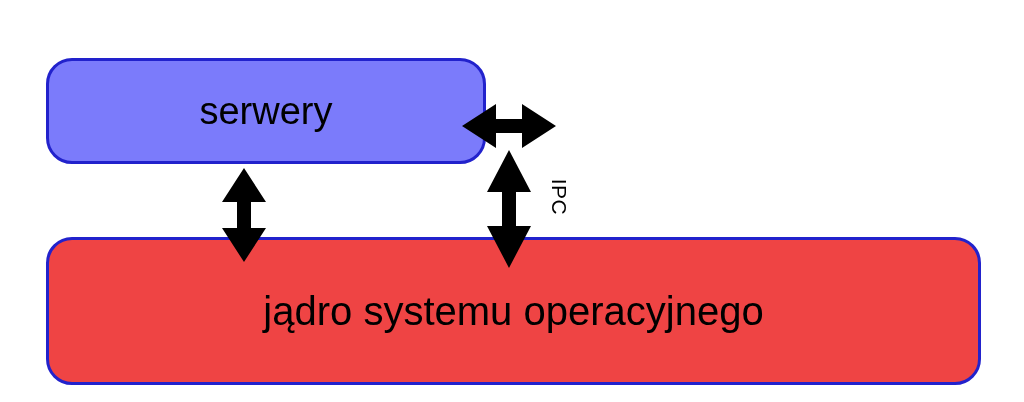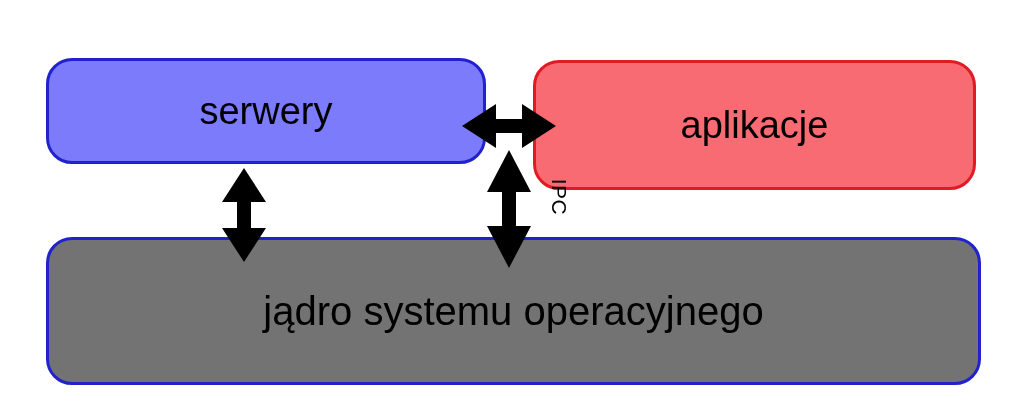--- a/index.html
+++ b/index.html
@@ -53,21 +53,21 @@
     background: #f96b72;
     border-color: #e01b24;
   }
   #node-applications .node-label { font-size: 38px; }
 
   #node-kernel {
     left: 46px;
     top: 237px;
     width: 935px;
     height: 148px;
-    background: #737373;
+    background: #ef4444;
     border-color: #2222cc;
   }
   #node-kernel .node-label { font-size: 40px; }
 
   
   .arrow {
     position: absolute;
   }
   #arrow-servers-applications {
     left: 462px;
@@ -110,23 +110,20 @@
 </style>
 </head>
 <body>
 
 <div id="diagram">
 
   <div class="node" id="node-servers">
     <span class="node-label">serwery</span>
   </div>
 
-  <div class="node" id="node-applications">
-    <span class="node-label">aplikacje</span>
-  </div>
 
   <div class="node" id="node-kernel">
     <span class="node-label">jądro systemu operacyjnego</span>
   </div>
 
   <svg class="arrow" id="arrow-servers-applications" viewBox="0 0 94 56" width="94" height="56">
     <polygon points="0,28 34,6 34,21 60,21 60,6 94,28 60,50 60,35 34,35 34,50" fill="#000000"></polygon>
   </svg>
 
   <svg class="arrow" id="arrow-servers-kernel" viewBox="0 0 56 94" width="56" height="94">

